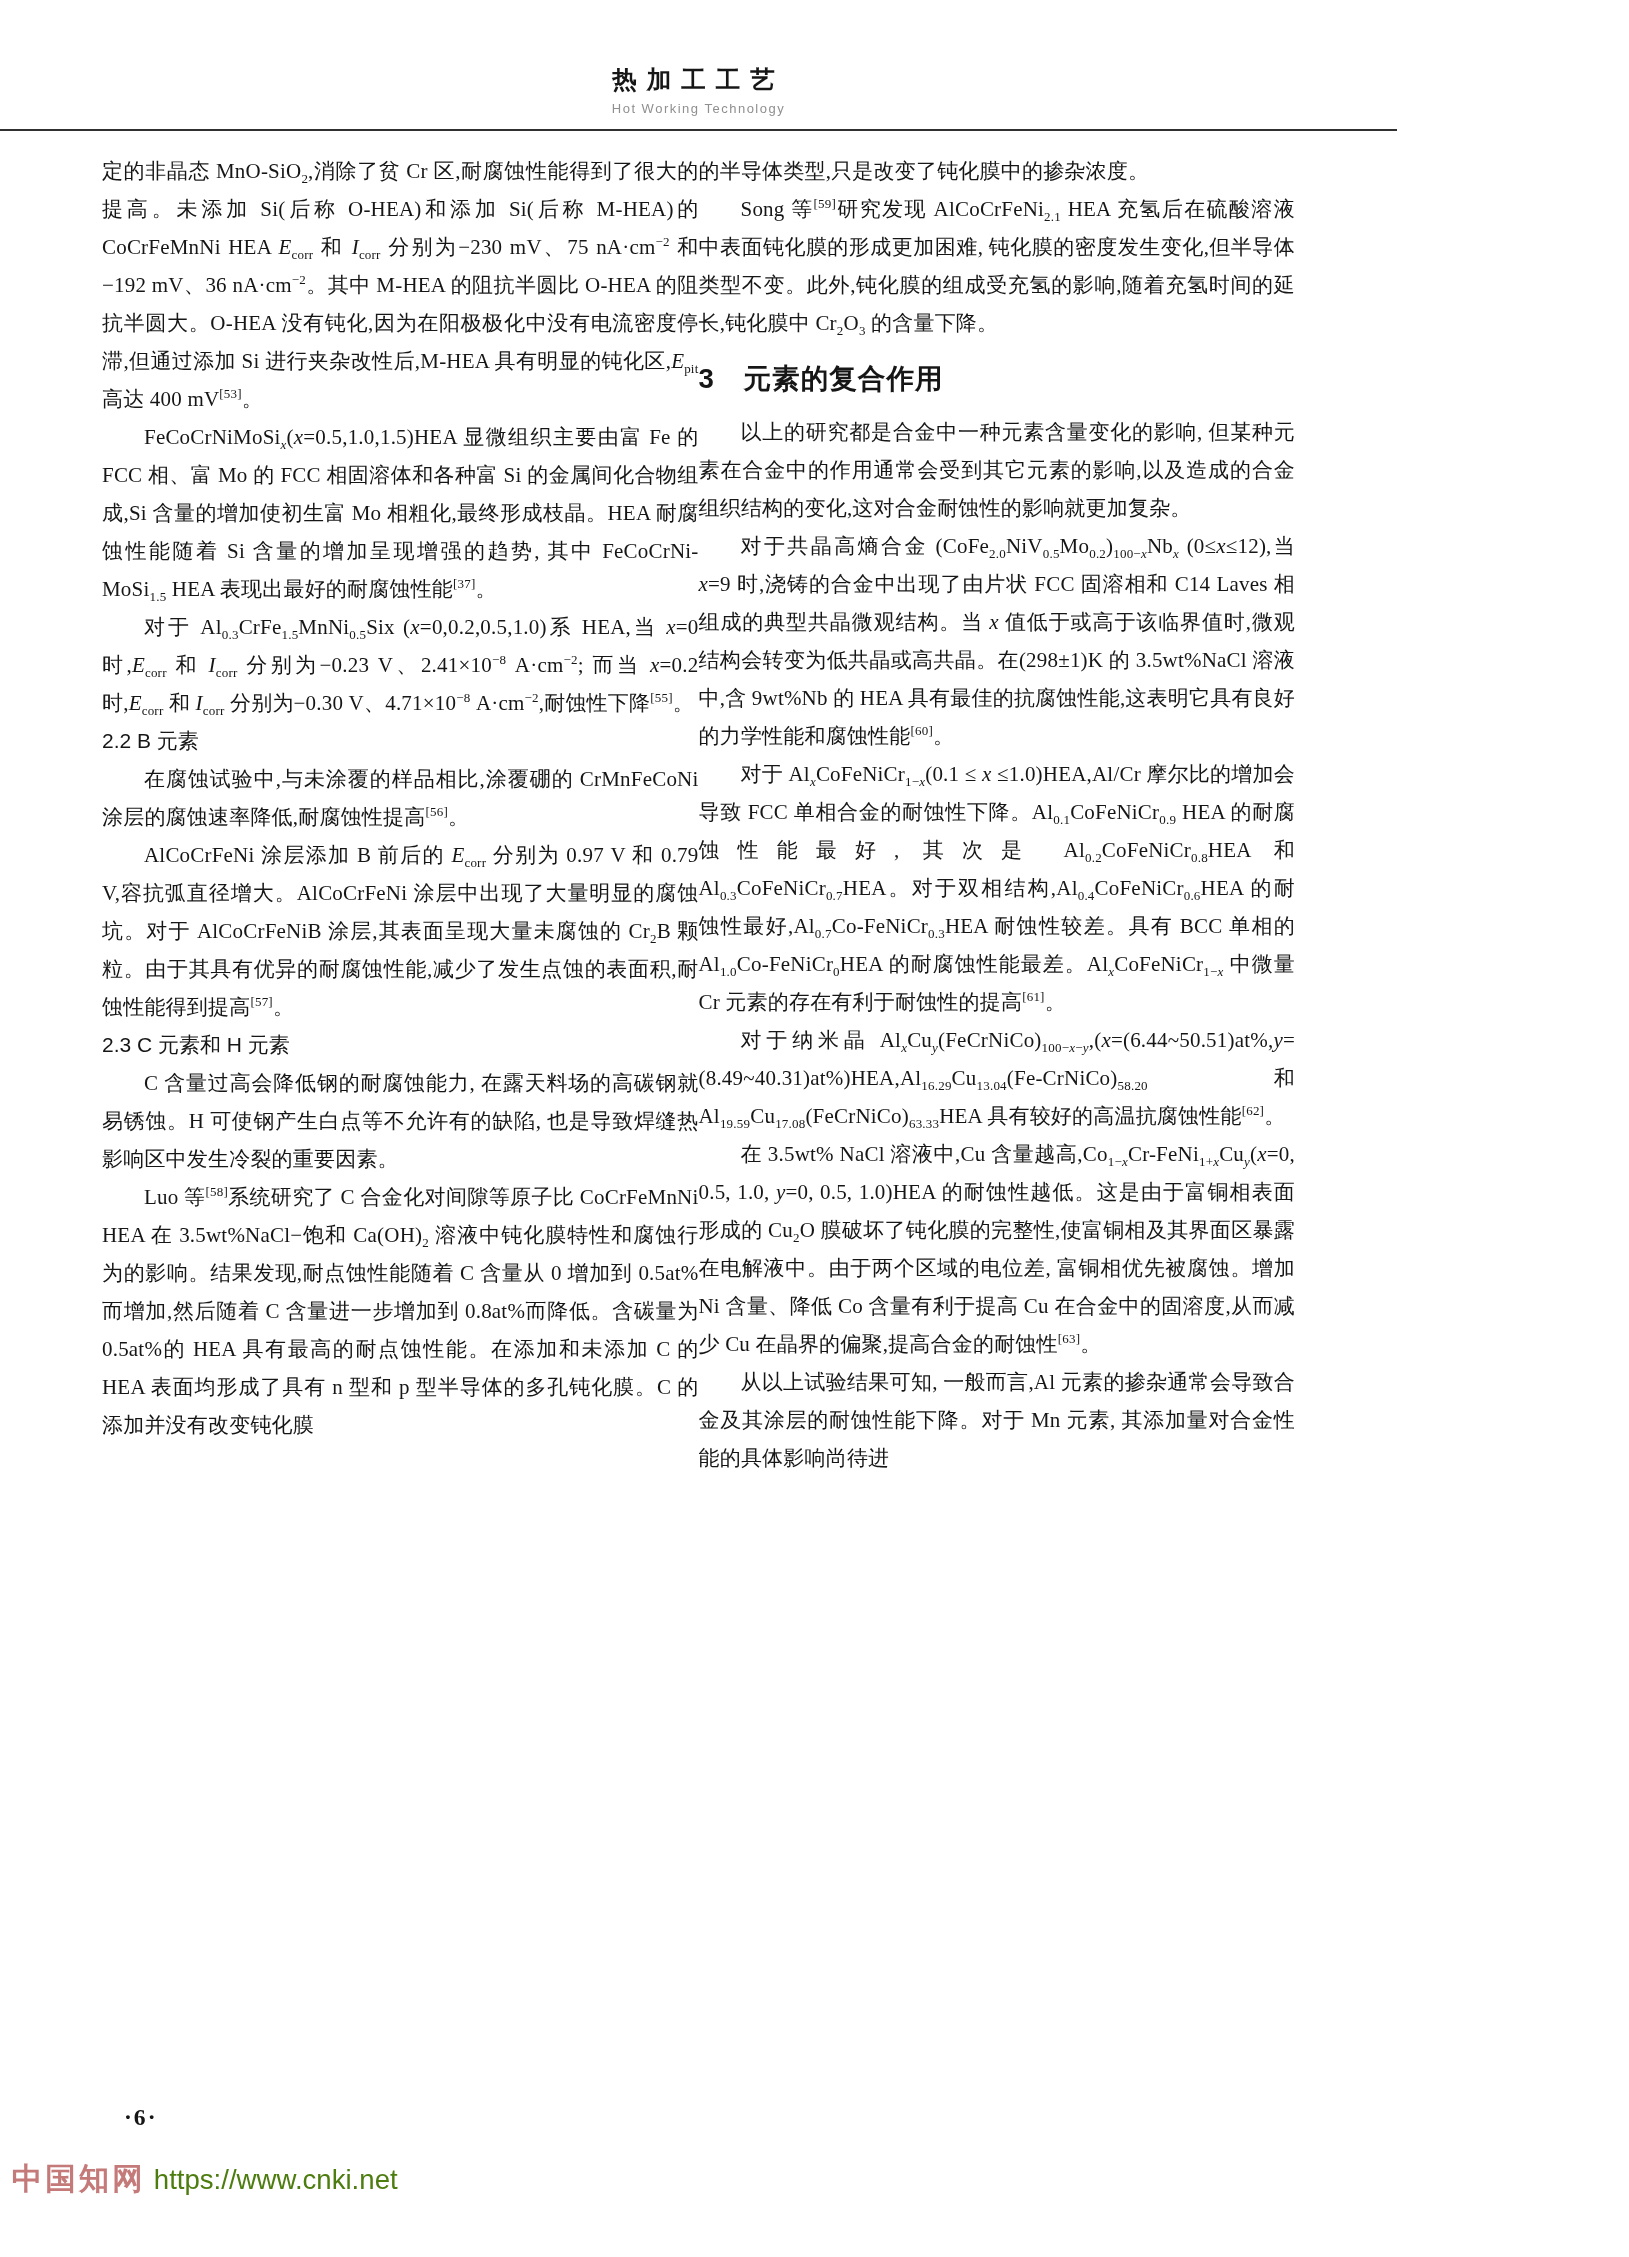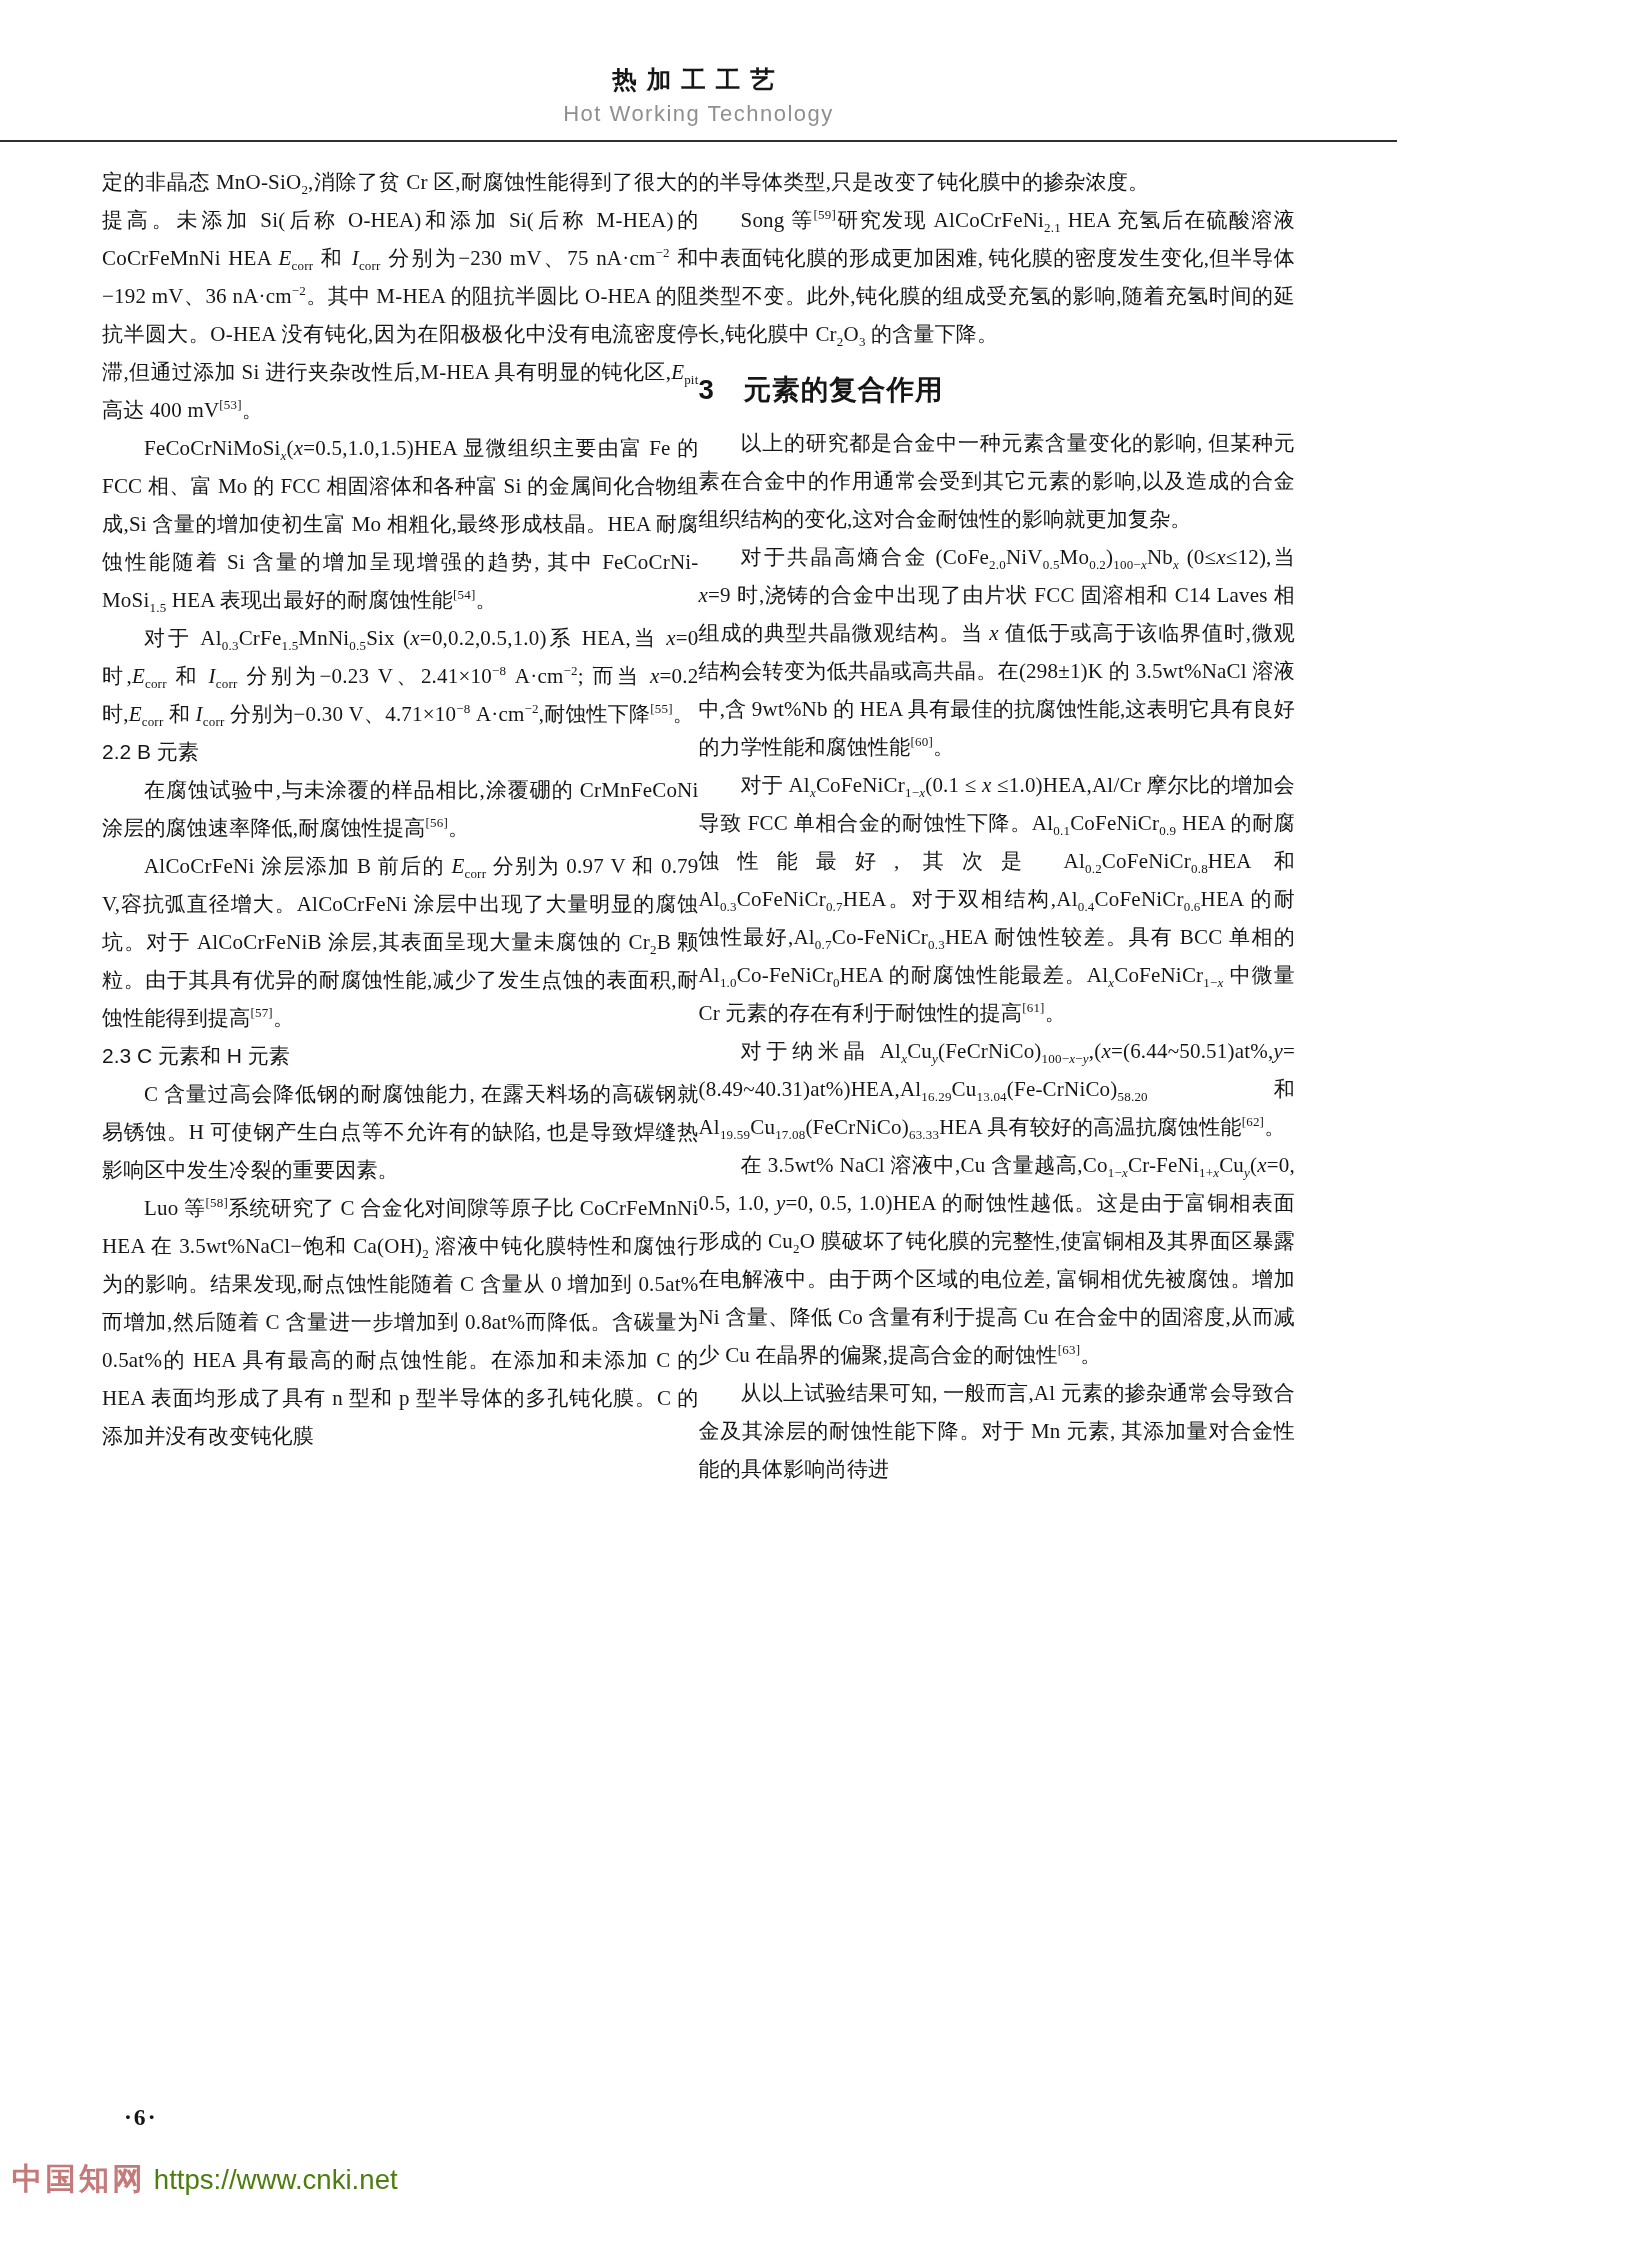--- a/index.html
+++ b/index.html
@@ -1,20 +1,20 @@
 <!DOCTYPE html>
 <html><head>
 <meta charset="utf-8">
 <style>
   html,body{margin:0;padding:0;background:#ffffff}
   .page{position:relative;width:1397px;height:2258px;background:#ffffff;overflow:hidden;
         font-family:"Liberation Serif","DejaVu Serif",serif;color:#161616}
   .header{padding-top:63px;text-align:center}
   .j-cn{font-size:24.6px;font-weight:700;letter-spacing:9.9px}
-  .j-en{margin-top:4.9px;font-size:22px;color:#8f8f8f;letter-spacing:1.5px;
+  .j-en{margin-top:4.9px;font-size:13px;color:#8f8f8f;letter-spacing:1.5px;
         font-family:"Liberation Sans","DejaVu Sans",sans-serif}
   .header-rule{width:1422px;margin:12.8px auto 0;border:none;border-top:2px solid #303030;height:0}
   .columns{display:flex;justify-content:center;padding:0 102px;margin-top:21.7px}
   .col{width:676px}
   .col p{margin:0;font-size:21px;line-height:38px;text-align:justify;text-indent:2em;letter-spacing:0.2px}
   .col p.cont{text-indent:0}
   .col h3.sub{margin:0;font-size:21px;line-height:38px;font-weight:400;
         font-family:"Liberation Sans","DejaVu Sans",sans-serif}
   .col h3.sec{margin:15.8px 0 13.8px;font-size:27.6px;line-height:41px;font-weight:700;letter-spacing:1px;
         font-family:"Liberation Sans","DejaVu Sans",sans-serif}
@@ -33,21 +33,21 @@
   <header class="header">
     <div class="j-cn">热加工工艺</div>
     <div class="j-en">Hot Working Technology</div>
   </header>
 
   <hr class="header-rule">
 
   <main class="columns">
     <section class="col" id="col-left">
         <p class="cont">定的非晶态 MnO-SiO<sub>2</sub>,消除了贫 Cr 区,耐腐蚀性能得到了很大的提高。未添加 Si(后称 O-HEA)和添加 Si(后称 M-HEA)的 CoCrFeMnNi HEA <i>E</i><sub>corr</sub> 和 <i>I</i><sub>corr</sub> 分别为−230 mV、75 nA·cm<sup>−2</sup> 和−192 mV、36 nA·cm<sup>−2</sup>。其中 M-HEA 的阻抗半圆比 O-HEA 的阻抗半圆大。O-HEA 没有钝化,因为在阳极极化中没有电流密度停滞,但通过添加 Si 进行夹杂改性后,M-HEA 具有明显的钝化区,<i>E</i><sub>pit</sub> 高达 400 mV<sup>[53]</sup>。</p>
-        <p>FeCoCrNiMoSi<sub><i>x</i></sub>(<i>x</i>=0.5,1.0,1.5)HEA 显微组织主要由富 Fe 的 FCC 相、富 Mo 的 FCC 相固溶体和各种富 Si 的金属间化合物组成,Si 含量的增加使初生富 Mo 相粗化,最终形成枝晶。HEA 耐腐蚀性能随着 Si 含量的增加呈现增强的趋势, 其中 FeCoCrNi-MoSi<sub>1.5</sub> HEA 表现出最好的耐腐蚀性能<sup>[54]</sup>。</p>
+        <p>FeCoCrNiMoSi<sub><i>x</i></sub>(<i>x</i>=0.5,1.0,1.5)HEA 显微组织主要由富 Fe 的 FCC 相、富 Mo 的 FCC 相固溶体和各种富 Si 的金属间化合物组成,Si 含量的增加使初生富 Mo 相粗化,最终形成枝晶。HEA 耐腐蚀性能随着 Si 含量的增加呈现增强的趋势, 其中 FeCoCrNi-MoSi<sub>1.5</sub> HEA 表现出最好的耐腐蚀性能<sup>[37]</sup>。</p>
         <p>对于 Al<sub>0.3</sub>CrFe<sub>1.5</sub>MnNi<sub>0.5</sub>Six (<i>x</i>=0,0.2,0.5,1.0)系 HEA,当 <i>x</i>=0 时,<i>E</i><sub>corr</sub> 和 <i>I</i><sub>corr</sub> 分别为−0.23 V、2.41×10<sup>−8</sup> A·cm<sup>−2</sup>; 而当 <i>x</i>=0.2 时,<i>E</i><sub>corr</sub> 和 <i>I</i><sub>corr</sub> 分别为−0.30 V、4.71×10<sup>−8</sup> A·cm<sup>−2</sup>,耐蚀性下降<sup>[55]</sup>。</p>
         <h3 class="sub">2.2 B 元素</h3>
         <p>在腐蚀试验中,与未涂覆的样品相比,涂覆硼的 CrMnFeCoNi 涂层的腐蚀速率降低,耐腐蚀性提高<sup>[56]</sup>。</p>
         <p>AlCoCrFeNi 涂层添加 B 前后的 <i>E</i><sub>corr</sub> 分别为 0.97 V 和 0.79 V,容抗弧直径增大。AlCoCrFeNi 涂层中出现了大量明显的腐蚀坑。对于 AlCoCrFeNiB 涂层,其表面呈现大量未腐蚀的 Cr<sub>2</sub>B 颗粒。由于其具有优异的耐腐蚀性能,减少了发生点蚀的表面积,耐蚀性能得到提高<sup>[57]</sup>。</p>
         <h3 class="sub">2.3 C 元素和 H 元素</h3>
         <p>C 含量过高会降低钢的耐腐蚀能力, 在露天料场的高碳钢就易锈蚀。H 可使钢产生白点等不允许有的缺陷, 也是导致焊缝热影响区中发生冷裂的重要因素。</p>
         <p>Luo 等<sup>[58]</sup>系统研究了 C 合金化对间隙等原子比 CoCrFeMnNi HEA 在 3.5wt%NaCl−饱和 Ca(OH)<sub>2</sub> 溶液中钝化膜特性和腐蚀行为的影响。结果发现,耐点蚀性能随着 C 含量从 0 增加到 0.5at%而增加,然后随着 C 含量进一步增加到 0.8at%而降低。含碳量为 0.5at%的 HEA 具有最高的耐点蚀性能。在添加和未添加 C 的 HEA 表面均形成了具有 n 型和 p 型半导体的多孔钝化膜。C 的添加并没有改变钝化膜</p>
       </section>
     <section class="col" id="col-right">
         <p class="cont">的半导体类型,只是改变了钝化膜中的掺杂浓度。</p>

